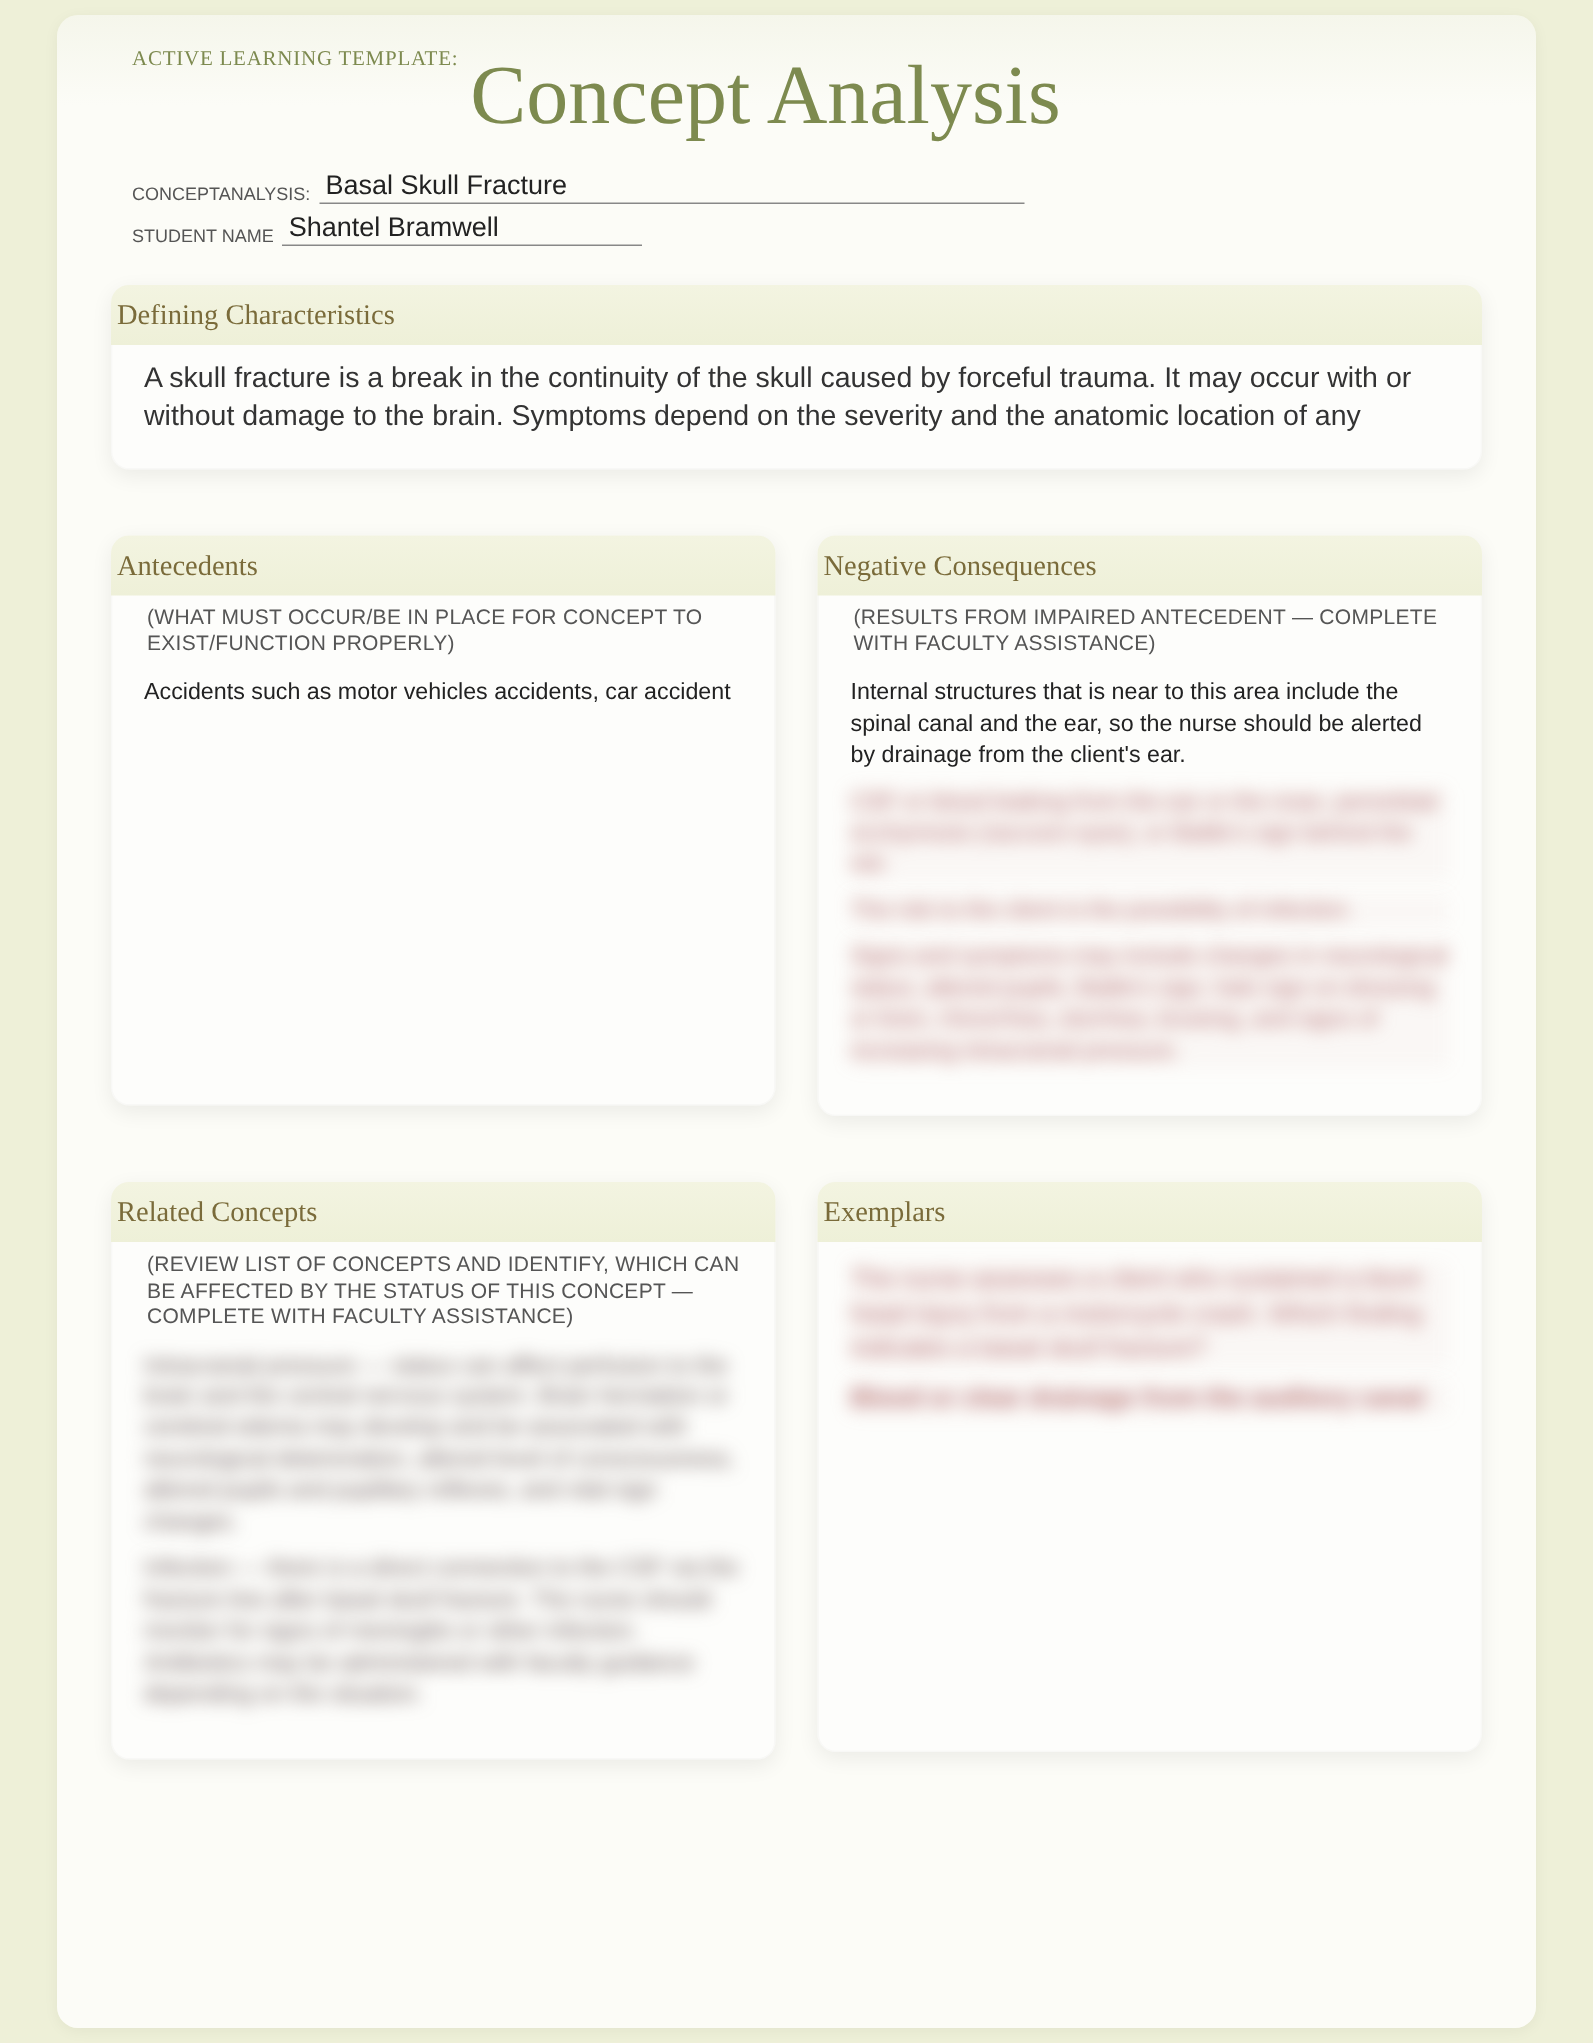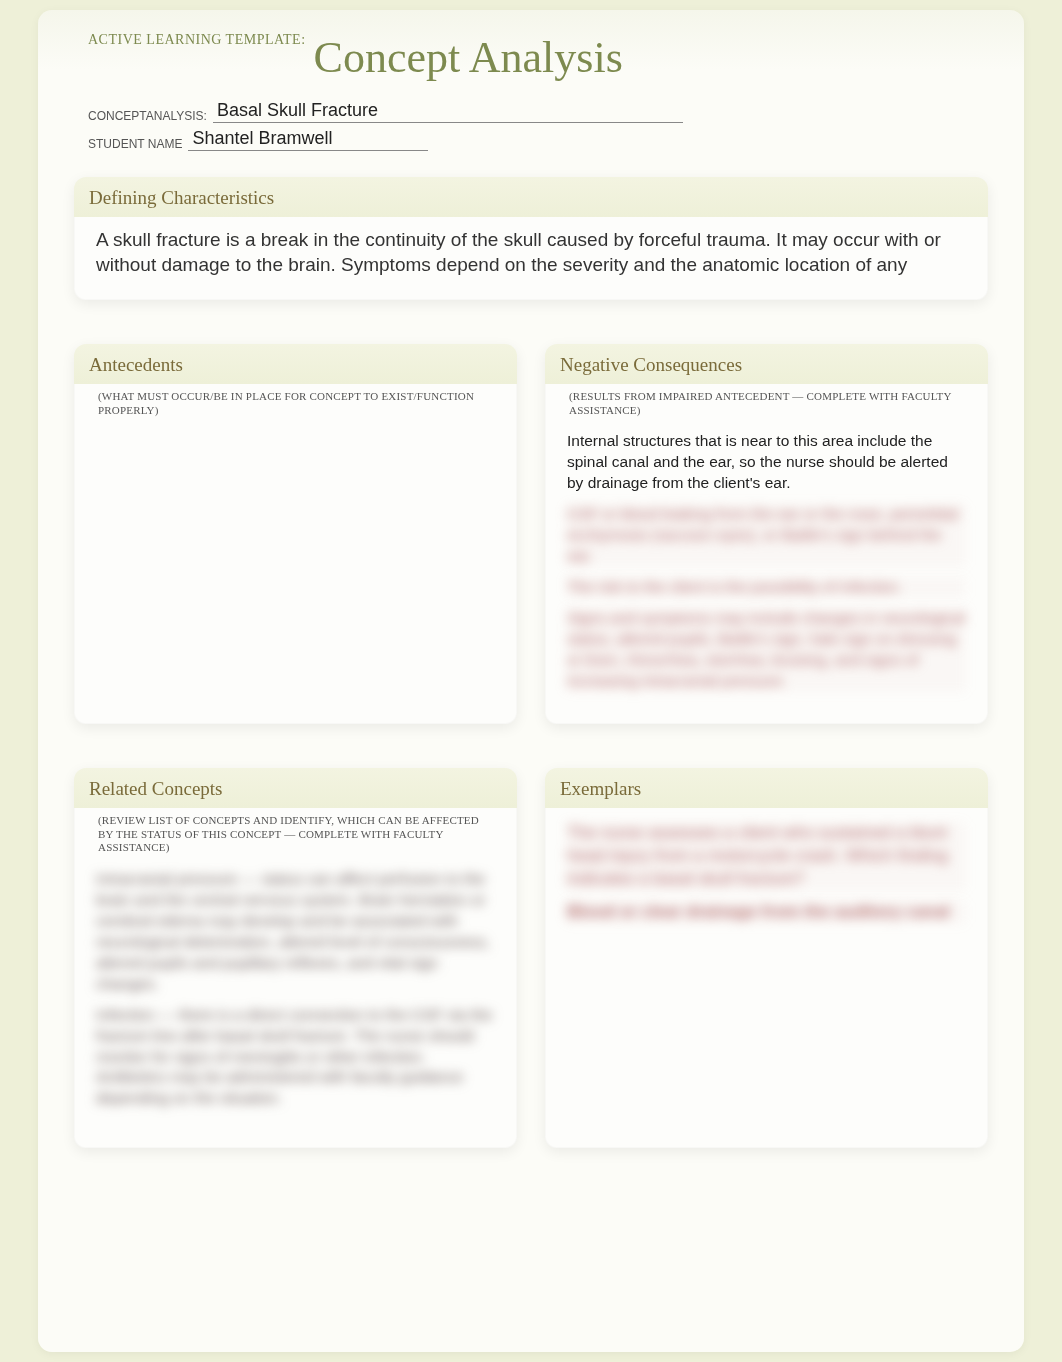--- a/index.html
+++ b/index.html
@@ -26,21 +26,21 @@
     margin-bottom: 18px;
     margin-left: 14px;
   }
   .title-prefix {
     font-size: 14px;
     letter-spacing: 0.5px;
     color: #7d8a4f;
     font-family: Georgia, 'Times New Roman', serif;
   }
   .title-main {
-    font-size: 44px;
+    font-size: 56px;
     color: #7d8a4f;
     font-family: Georgia, 'Times New Roman', serif;
     font-weight: 400;
   }
   .meta {
     margin-left: 14px;
     margin-bottom: 26px;
   }
   .meta-row {
     display: flex;
@@ -66,32 +66,31 @@
     background: #fdfdfb;
     border-radius: 12px;
     box-shadow: 0 4px 14px rgba(0,0,0,0.07), inset 0 0 0 1px rgba(0,0,0,0.02);
     padding: 0 0 18px 0;
     margin-bottom: 24px;
     position: relative;
   }
   .card-header {
     background: linear-gradient(to bottom, #f3f4e1 0%, #eef0d8 100%);
     border-radius: 12px 12px 0 0;
-    padding: 10px 18px 8px 15px;
+    padding: 10px 18px 8px 4px;
     font-family: Georgia, 'Times New Roman', serif;
     font-size: 19px;
     color: #7a6b3a;
   }
   .card-sub {
-    font-size: 11px;
+    font-size: 14px;
     color: #555;
     padding: 6px 24px 6px 24px;
     line-height: 1.25;
     letter-spacing: 0.2px;
-    font-family: Liberation Serif, serif;
   }
   .card-body {
     padding: 8px 22px 4px 22px;
     font-size: 15.5px;
     color: #222;
     line-height: 1.35;
   }
   .card-body p { margin-bottom: 14px; }
   .defining-body { padding: 10px 22px 4px 22px; font-size: 19px; color: #333; line-height: 1.35; }
   .row2 {
@@ -140,20 +139,21 @@
     <div class="card-header">Defining Characteristics</div>
     <div class="defining-body">A skull fracture is a break in the continuity of the skull caused by forceful trauma. It may occur with or without damage to the brain. Symptoms depend on the severity and the anatomic location of any</div>
   </div>
 
   <div class="row2">
     <div class="col">
       <div class="card tall">
         <div class="card-header">Antecedents</div>
         <div class="card-sub">(WHAT MUST OCCUR/BE IN PLACE FOR CONCEPT TO EXIST/FUNCTION PROPERLY)</div>
         <div class="card-body smallgap">
+          <p>Accidents such as motor vehicles accidents, car accident</p>
         </div>
       </div>
     </div>
     <div class="col">
       <div class="card tall">
         <div class="card-header">Negative Consequences</div>
         <div class="card-sub">(RESULTS FROM IMPAIRED ANTECEDENT — COMPLETE WITH FACULTY ASSISTANCE)</div>
         <div class="card-body smallgap">
           <p>Internal structures that is near to this area include the spinal canal and the ear, so the nurse should be alerted by drainage from the client's ear.</p>
           <p class="blur-block">CSF or blood leaking from the ear or the nose, periorbital ecchymosis (raccoon eyes), or Battle’s sign behind the ear.</p>

